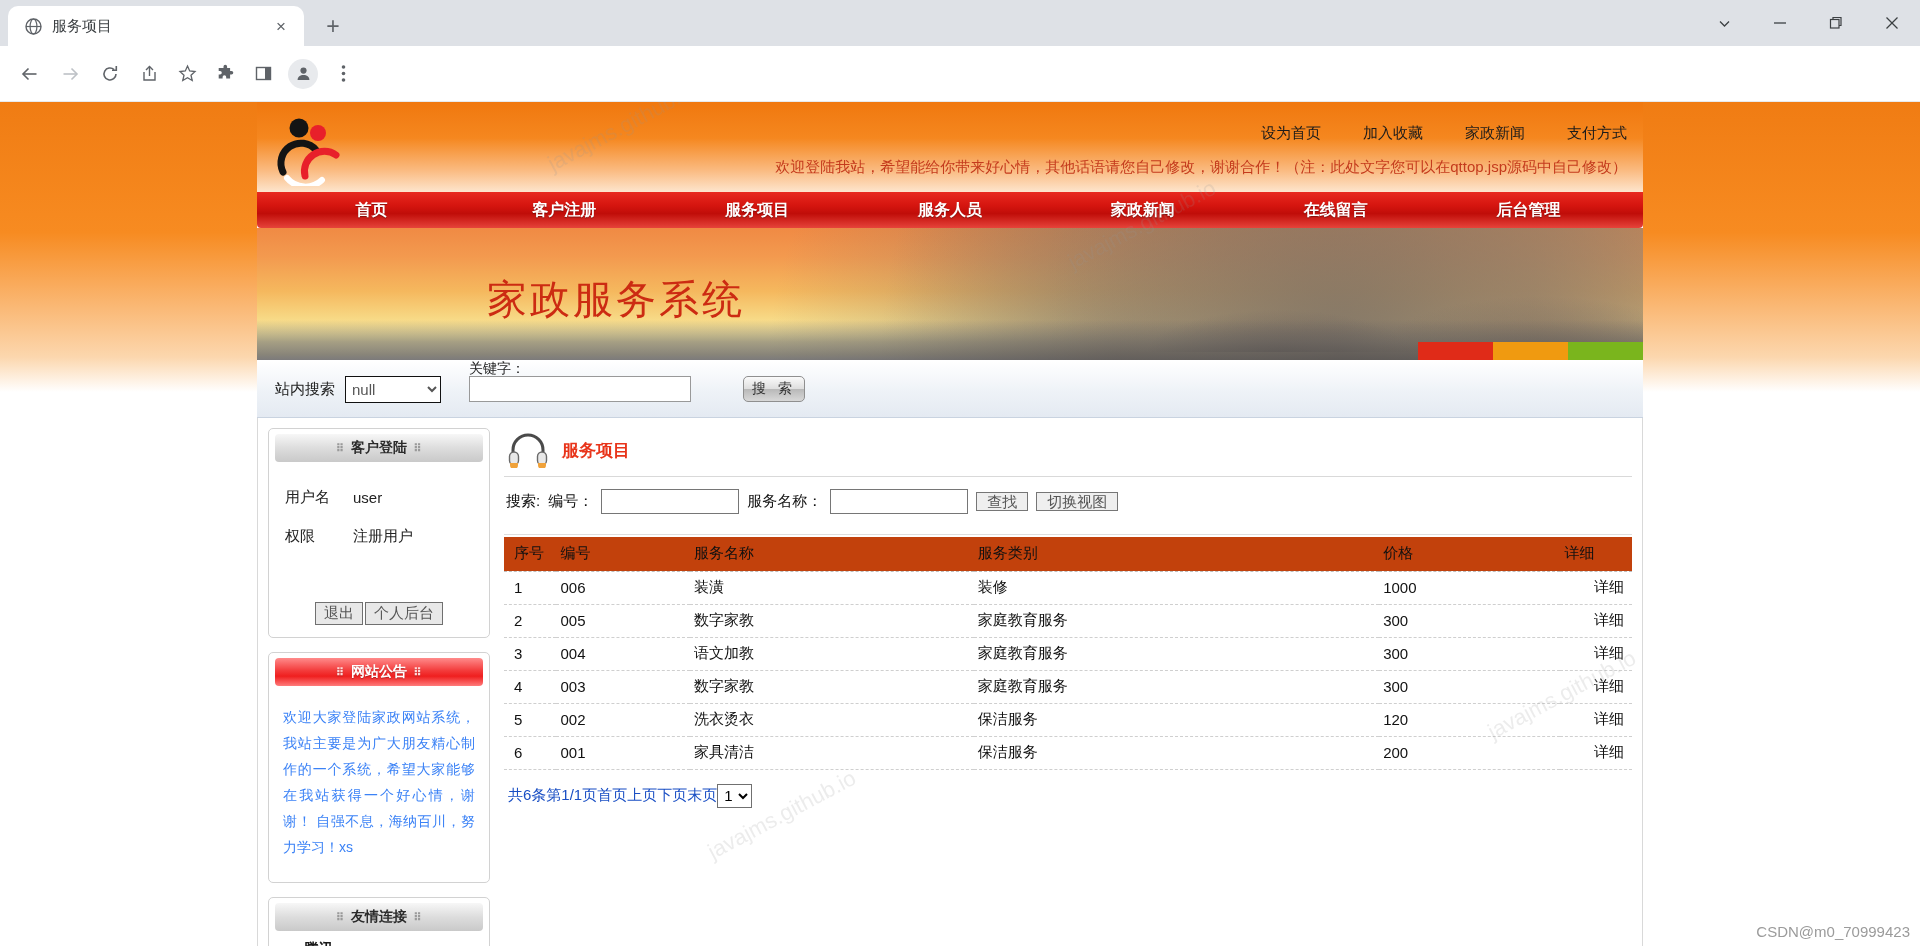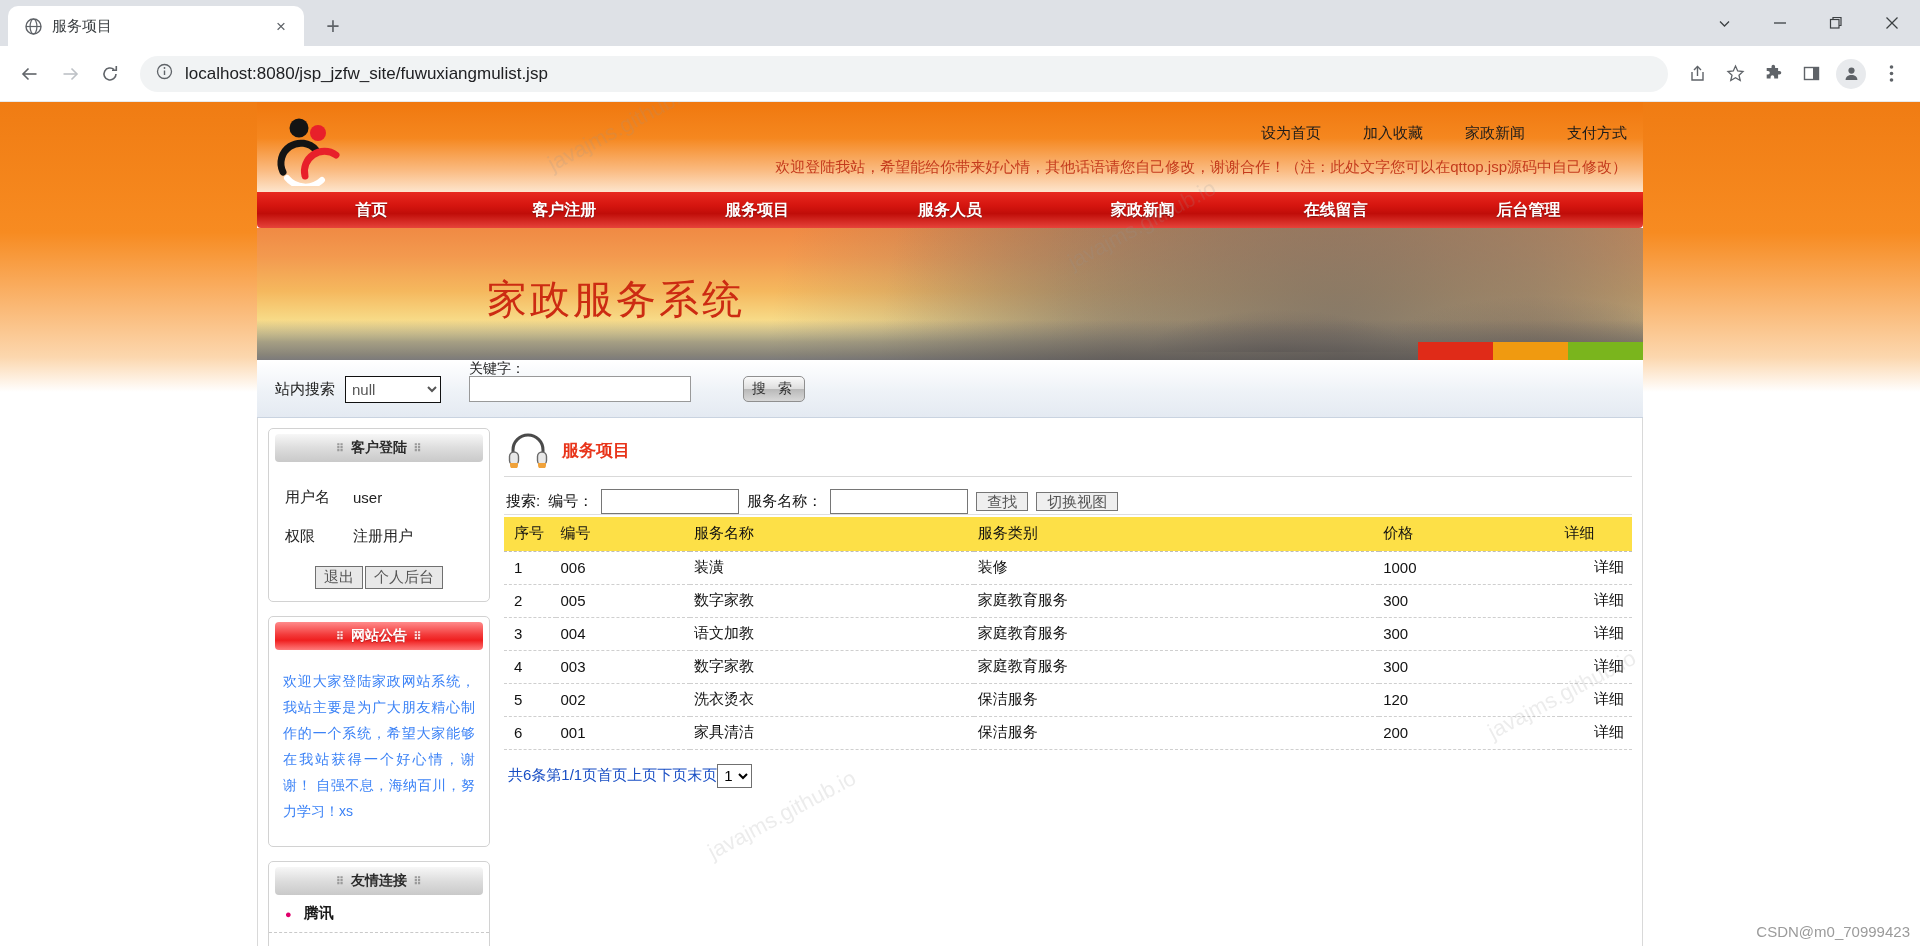--- a/index.html
+++ b/index.html
@@ -236,20 +236,21 @@
 
   .login-body { padding: 26px 16px 12px 16px; }
   .login-row { display:flex; align-items:center; margin-bottom: 20px; }
   .login-key { width: 68px; font-size: 15px; color: #222; }
   .login-val { font-size: 15px; color: #222; }
   .login-btns { display:flex; justify-content:center; gap: 2px; }
   .smallbtn {
     background: #e8e8e8; border: 1px solid #707070;
     font-size: 15px; color: #555; padding: 1px 8px;
     font-family: inherit;
+    margin-top: 36px;
   }
 
   .notice-body {
     padding: 18px 14px 22px 14px; font-size: 14px; color: #3b82f6;
     line-height: 26px; text-align: justify;
   }
 
   .links-list { padding: 0; }
   .link-item {
     display:flex; align-items:center; gap: 12px;
@@ -268,36 +269,36 @@
     padding: 4px 0 8px 4px;
     border-bottom: 1px solid #d9d9d9;
   }
   .headset { width: 40px; height: 36px; flex: 0 0 auto; }
   .main-title {
     font-size: 17px; font-weight: bold; color: #e8341a;
   }
 
   .search-row {
     display:flex; align-items:center; gap: 8px;
-    padding: 12px 0 0 2px;
+    padding: 12px 0 20px 2px;
     border-bottom: 1px solid #dedede;
   }
   .sr-label { font-size: 15px; color: #111; }
   .sr-input {
     width: 138px; height: 25px; border: 1px solid #767676; background:#fff;
     font-size: 14px; padding: 0 4px; font-family: inherit;
   }
   .sr-btn {
     height: 19px; background: #efefef; border: 1px solid #767676;
     font-size: 15px; color: #555; padding: 0 10px; font-family: inherit;
   }
 
   table.items { width: 100%; border-collapse: collapse; margin-top: 2px; }
   table.items thead th {
-    background: #fde047; font-size: 15px; font-weight: normal;
+    background: #c2410c; font-size: 15px; font-weight: normal;
     color: #111; text-align: left; height: 34px; padding: 0 4px;
     white-space: nowrap;
   }
   table.items tbody td {
     font-size: 15px; color: #111; height: 33px; padding: 0 4px;
     border-bottom: 1px dashed #cfcfcf; white-space: nowrap;
   }
   table.items thead tr { border-bottom: 1px dashed #bdbdbd; }
   .col-seq  { width: 34px; padding-left: 10px !important; }
   .col-code { width: 112px; }
@@ -388,30 +389,20 @@
           <polyline points="11.5,4.5 17,10 11.5,15.5" fill="none" stroke="#bdc1c6" stroke-width="1.6"></polyline>
         </svg>
     </div>
     <div class="nav-btn">
       <svg width="20" height="20" viewBox="0 0 20 20">
         <path d="M16 10a6 6 0 1 1-1.9-4.4" fill="none" stroke="#5f6368" stroke-width="1.6"></path>
         <polyline points="16.3,2 16.3,6.2 12,6.2" fill="none" stroke="#5f6368" stroke-width="1.6"></polyline>
       </svg>
     </div>
 
-    <div class="omnibox">
-      <span>
-        <svg width="17" height="17" viewBox="0 0 17 17">
-          <circle cx="8.5" cy="8.5" r="7" fill="none" stroke="#5f6368" stroke-width="1.3"></circle>
-          <line x1="8.5" y1="7.5" x2="8.5" y2="12" stroke="#5f6368" stroke-width="1.4"></line>
-          <circle cx="8.5" cy="5" r="0.9" fill="#5f6368"></circle>
-        </svg>
-      </span>
-      <span class="omnibox-url">localhost:8080/jsp_jzfw_site/fuwuxiangmulist.jsp</span>
-    </div>
 
     <div class="tb-icon">
       <svg width="19" height="19" viewBox="0 0 19 19">
         <path d="M4 8v8h11V8" fill="none" stroke="#5f6368" stroke-width="1.4"></path>
         <line x1="9.5" y1="12" x2="9.5" y2="2.5" stroke="#5f6368" stroke-width="1.4"></line>
         <polyline points="6,6 9.5,2.5 13,6" fill="none" stroke="#5f6368" stroke-width="1.4"></polyline>
       </svg>
     </div>
     <div class="tb-icon">
       <svg width="19" height="19" viewBox="0 0 19 19">

